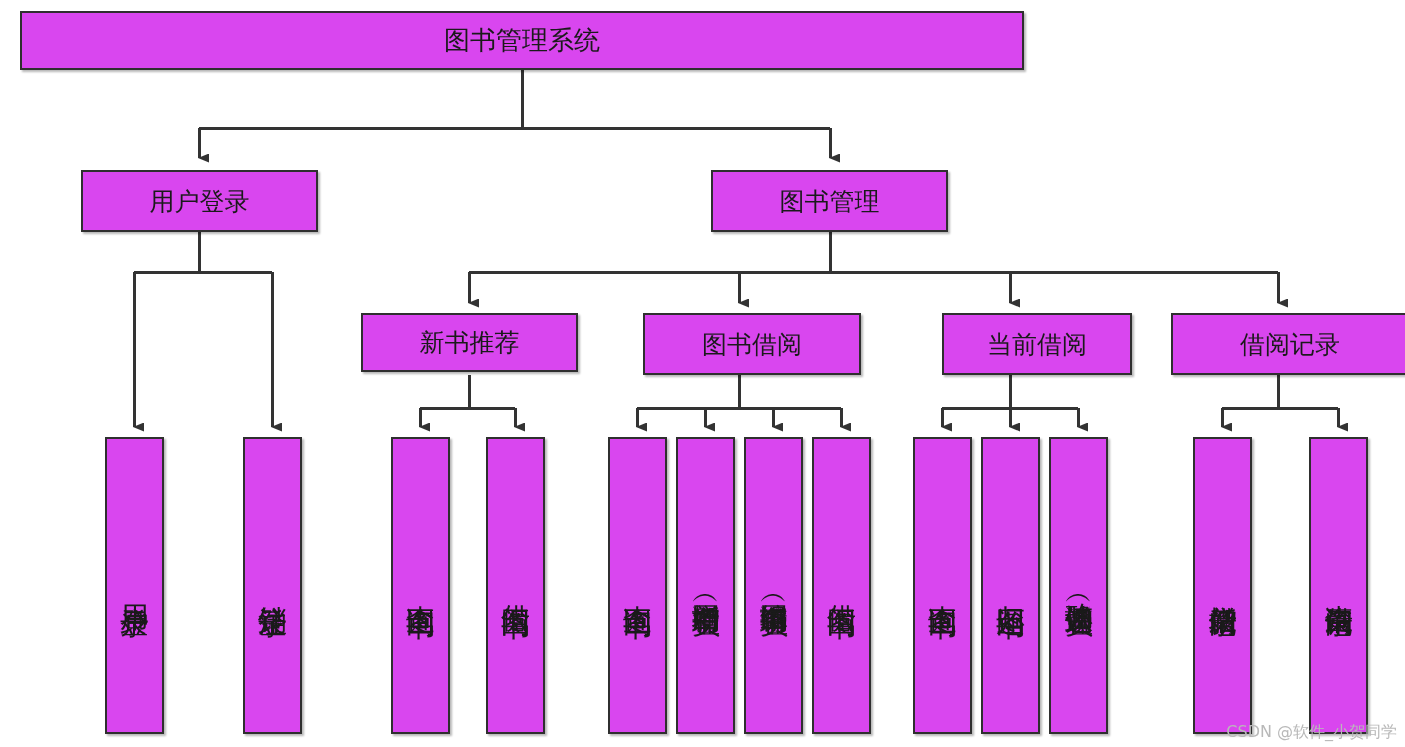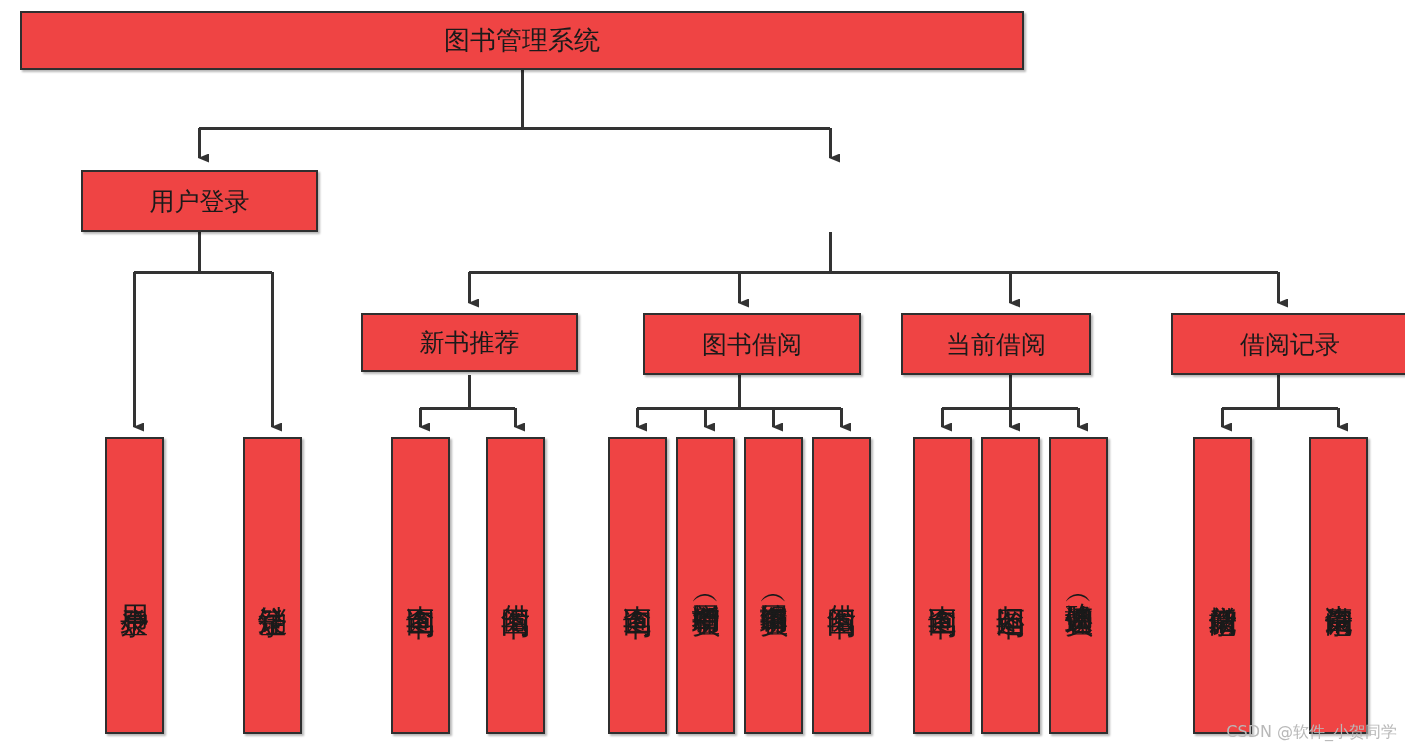--- a/index.html
+++ b/index.html
@@ -25,21 +25,21 @@
     position: absolute;
     left: 0;
     top: 0;
     width: 1405px;
     height: 747px;
     display: block;
   }
   .node-box {
     position: absolute;
     box-sizing: border-box;
-    background: #ef4444;
+    background: #d946ef;
     border: 2px solid #2f2f2f;
     box-shadow: 2px 2px 2px rgba(0,0,0,0.28);
     display: flex;
     align-items: center;
     justify-content: center;
     overflow: hidden;
   }
   .node-label {
     color: #1a1a1a;
     text-align: center;
@@ -133,28 +133,31 @@
     </g>
   </svg>
 
   <div class="node-box root horizontal" style="left:20px; top:11px; width:1004px; height:59px;">
     <span class="node-label">图书管理系统</span>
   </div>
 
   <div class="node-box horizontal" style="left:81px; top:170px; width:237px; height:62px;">
     <span class="node-label">用户登录</span>
   </div>
+  <div class="node-box horizontal" style="left:711px; top:170px; width:237px; height:62px;">
+    <span class="node-label">图书管理</span>
+  </div>
 
   <div class="node-box horizontal" style="left:361px; top:313px; width:217px; height:59px;">
     <span class="node-label">新书推荐</span>
   </div>
   <div class="node-box horizontal" style="left:630px; top:313px; width:218px; height:62px;margin-left:13px;">
     <span class="node-label">图书借阅</span>
   </div>
-  <div class="node-box horizontal" style="left:901px; top:313px; width:190px; height:62px;">
+  <div class="node-box horizontal" style="left:942px; top:313px; width:190px; height:62px;">
     <span class="node-label">当前借阅</span>
   </div>
   <div class="node-box horizontal" style="left:1171px; top:313px; width:238px; height:62px;">
     <span class="node-label">借阅记录</span>
   </div>
 
   <div class="node-box vertical" style="left:105px; top:437px; width:59px; height:297px;">
     <span class="node-label">用户登录</span>
   </div>
   <div class="node-box vertical" style="left:243px; top:437px; width:59px; height:297px;">

